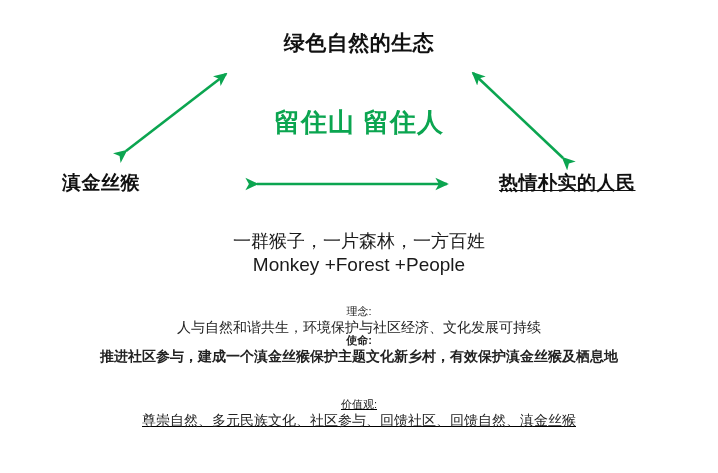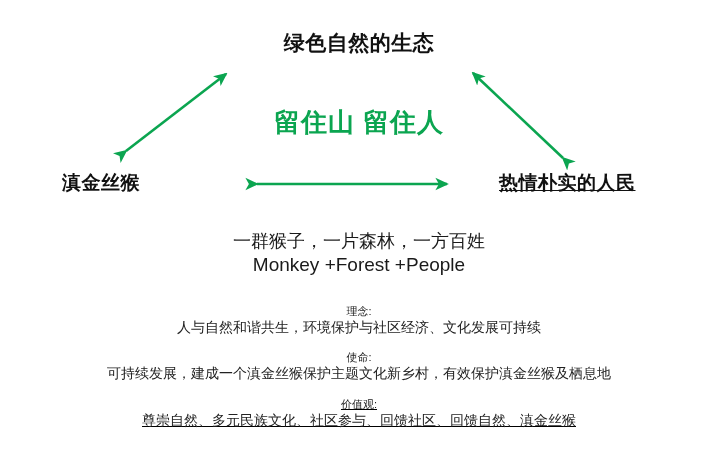--- a/index.html
+++ b/index.html
@@ -97,21 +97,21 @@
     font-size: 11px;
     line-height: 16px;
     color: #222222;
   }
   .statement .st-body {
     font-size: 14px;
     line-height: 16px;
     color: #222222;
   }
   #statement-0 { top: 303px; }
-  #statement-1 { top: 349px; }
+  #statement-1 { top: 332px; font-weight: bold; }
   #statement-2 { top: 396px; text-decoration: underline; }
 </style>
 </head>
 <body>
 
 <div id="slide">
 
   <svg id="diagram-arrows" viewBox="0 0 718 473" width="718" height="473" xmlns="http://www.w3.org/2000/svg">
     <defs>
       <marker id="head-end" viewBox="0 0 10 10" refX="8.6" refY="5" markerWidth="5.2" markerHeight="5.2" orient="auto-start-reverse">
@@ -142,21 +142,21 @@
 
   <div id="center-slogan">留住山  留住人</div>
 
   <div class="statement" id="statement-0">
     <div class="st-head">理念:</div>
     <div class="st-body">人与自然和谐共生，环境保护与社区经济、文化发展可持续</div>
   </div>
 
   <div class="statement" id="statement-1">
     <div class="st-head">使命:</div>
-    <div class="st-body">可持续发展，建成一个滇金丝猴保护主题文化新乡村，有效保护滇金丝猴及栖息地</div>
+    <div class="st-body">推进社区参与，建成一个滇金丝猴保护主题文化新乡村，有效保护滇金丝猴及栖息地</div>
   </div>
 
   <div class="statement" id="statement-2">
     <div class="st-head">价值观:</div>
     <div class="st-body">尊崇自然、多元民族文化、社区参与、回馈社区、回馈自然、滇金丝猴</div>
   </div>
 
 </div>
 
 </body></html>

